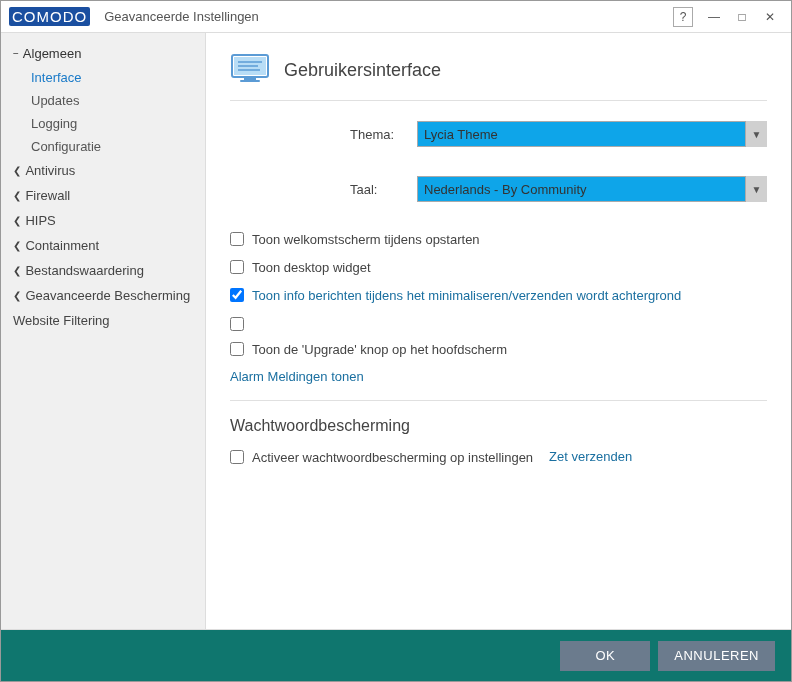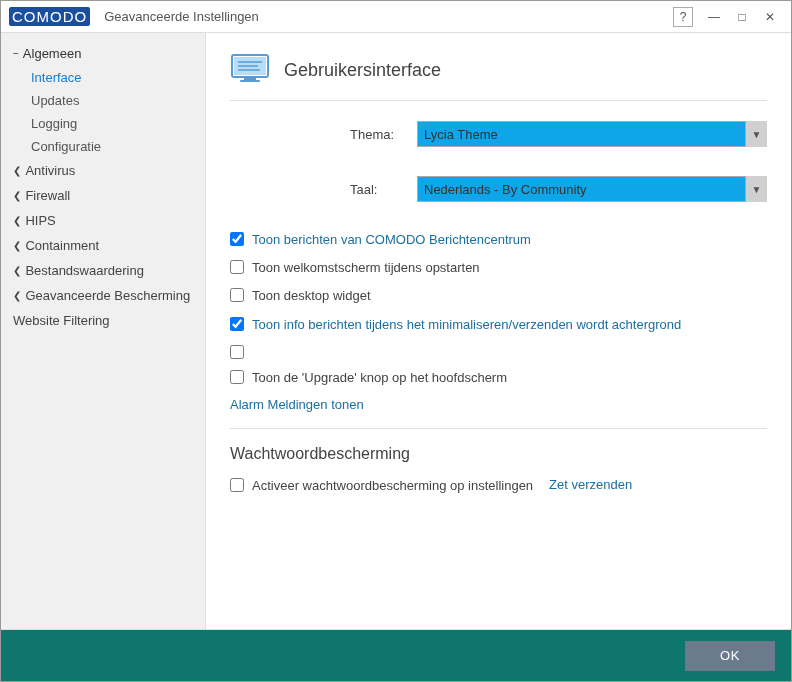--- a/index.html
+++ b/index.html
@@ -351,24 +351,20 @@
           <select>
             <option value="Nederlands - By Community">Nederlands - By Community</option>
           </select>
           <div class="select-arrow">▼</div>
         </div>
       </div>
 
       
       <div style="margin-top: 10px;">
 
-        <div class="checkbox-row">
-          <input type="checkbox" checked="" id="cb1" style="">
-          <label class="checkbox-label blue" for="cb1">Toon berichten van COMODO Berichtencentrum</label>
-        </div>
 
         <div class="checkbox-row">
           <input type="checkbox" id="cb2" style="">
           <label class="checkbox-label" for="cb2">Toon welkomstscherm tijdens opstarten</label>
         </div>
 
         <div class="checkbox-row">
           <input type="checkbox" id="cb3" style="">
           <label class="checkbox-label" for="cb3">Toon desktop widget</label>
         </div>
@@ -401,15 +397,16 @@
         <input type="checkbox" id="cb-wachtwoord" style="">
         <label class="checkbox-label" for="cb-wachtwoord">Activeer wachtwoordbescherming op instellingen</label>
         <a class="link-text" style="margin-left: 8px; margin-top: 0;">Zet verzenden</a>
       </div>
 
     </div>
   </div>
 
   <div class="bottom-bar">
     <button class="btn">OK</button>
+    <button class="btn">ANNULEREN</button>
   </div>
 
 </div>
 
 </body></html>

